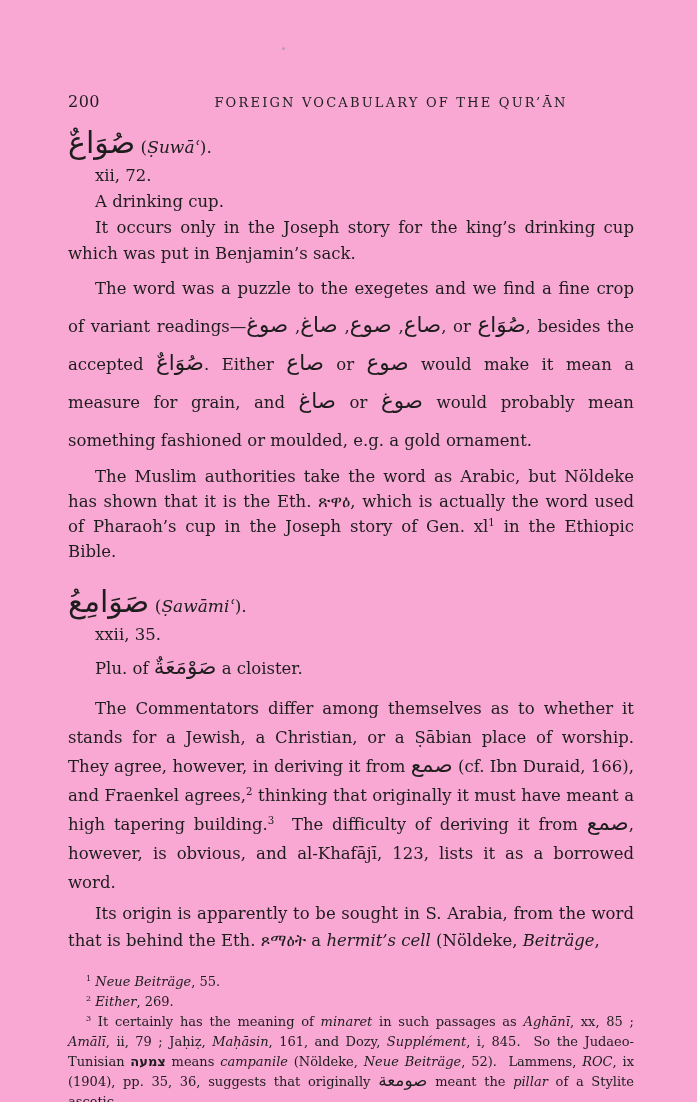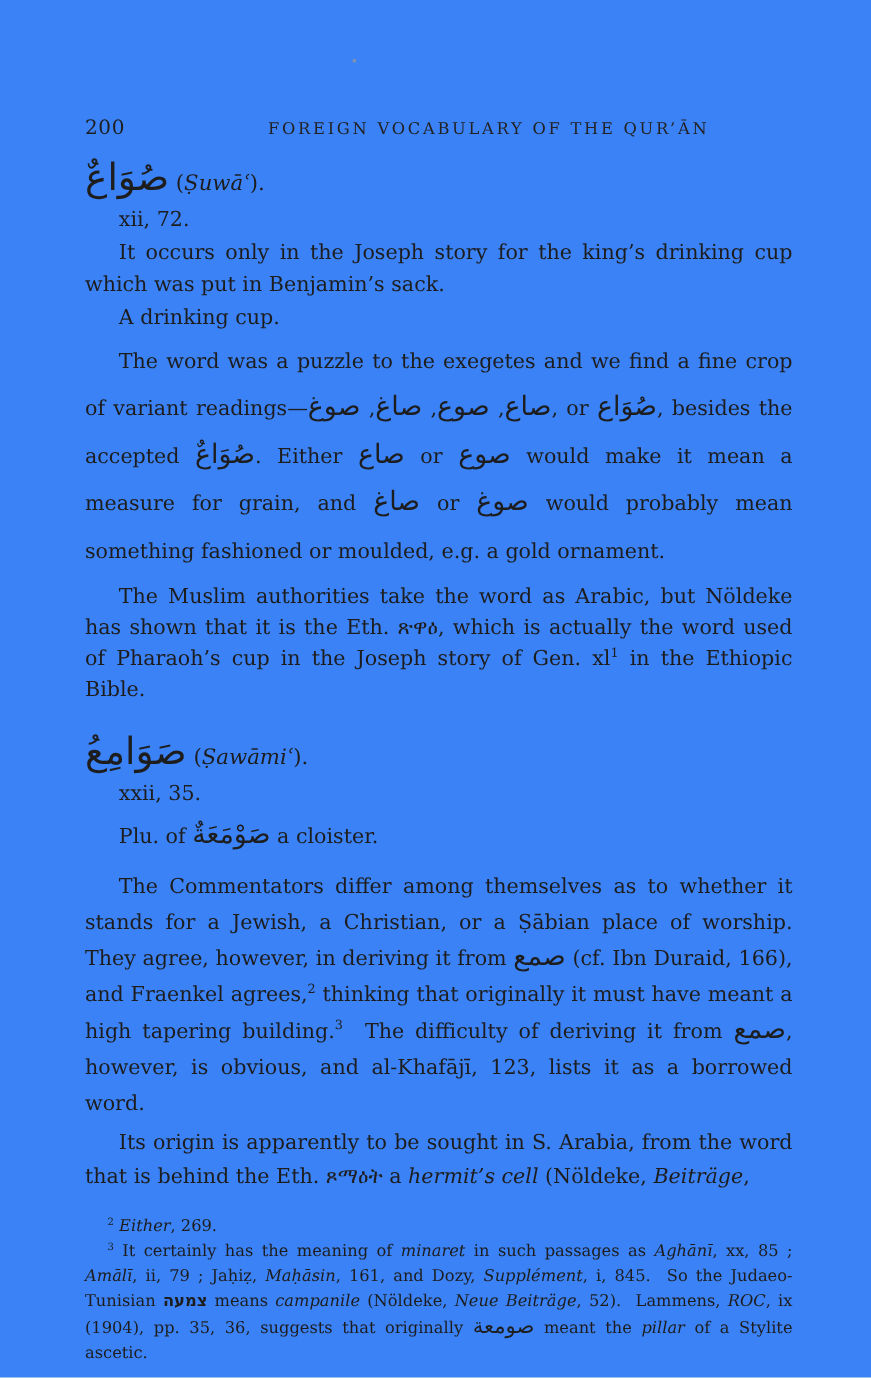--- a/index.html
+++ b/index.html
@@ -1,18 +1,18 @@
 <!DOCTYPE html>
 <html><head>
 <meta charset="utf-8">
 <style>
   html,body{margin:0;padding:0;background:#e9e9e6;}
   .page{
     width:697px;height:1102px;position:relative;margin:0 auto;
-    background:#3b82f6;overflow:hidden;
+    background:#f9a8d4;overflow:hidden;
     font-family:"DejaVu Serif","Liberation Serif",serif;
     color:#1d1d1d;
   }
   .text-col{position:absolute;left:68px;top:92px;width:566px;}
   .runhead{display:flex;align-items:baseline;margin-bottom:14px;}
   .page-num{width:80px;font-size:16px;letter-spacing:0.5px;}
   .running-title{flex:1;text-align:center;font-size:13px;letter-spacing:2.2px;color:#222;}
   .speck{position:absolute;left:282px;top:47px;width:3px;height:3px;background:#9a9a97;border-radius:50%;opacity:.7;}
 
   .headword{font-size:17px;margin:14px 0 2px 0;}
@@ -50,33 +50,34 @@
   <div class="text-col">
 
     <div class="runhead">
       <span class="page-num">200</span>
       <span class="running-title">FOREIGN VOCABULARY OF THE QUR’ĀN</span>
     </div>
 
     <div>
       <div class="headword"><span class="seg seg-ar">صُوَاعٌ</span><span class="seg seg-n"> (</span><span class="seg seg-i">Ṣuwāʿ</span><span class="seg seg-n">).</span></div>
       <p class="indent">xii, 72.</p>
+      <p class="indent"><span class="seg seg-n">A drinking cup.</span></p>
       <p class="indent just"><span class="seg seg-n">It occurs only in the Joseph story for the king’s drinking cup which was put in Benjamin’s sack.</span></p>
-      <p class="indent"><span class="seg seg-n">A drinking cup.</span></p>
       <p class="indent just variants"><span class="seg seg-n">The word was a puzzle to the exegetes and we find a fine crop of variant readings—</span><span class="seg seg-ar">صاع</span><span class="seg seg-n">, </span><span class="seg seg-ar">صوع</span><span class="seg seg-n">, </span><span class="seg seg-ar">صاغ</span><span class="seg seg-n">, </span><span class="seg seg-ar">صوغ</span><span class="seg seg-n">, or </span><span class="seg seg-ar">صُوَاع</span><span class="seg seg-n">, besides the accepted </span><span class="seg seg-ar">صُوَاعٌ</span><span class="seg seg-n">. Either </span><span class="seg seg-ar">صاع</span><span class="seg seg-n"> or </span><span class="seg seg-ar">صوع</span><span class="seg seg-n"> would make it mean a measure for grain, and </span><span class="seg seg-ar">صاغ</span><span class="seg seg-n"> or </span><span class="seg seg-ar">صوغ</span><span class="seg seg-n"> would probably mean something fashioned or moulded, e.g. a gold ornament.</span></p>
       <p class="indent just muslim"><span class="seg seg-n">The Muslim authorities take the word as Arabic, but Nöldeke has shown that it is the Eth. </span><span class="seg seg-eth">ጽዋዕ</span><span class="seg seg-n">, which is actually the word used of Pharaoh’s cup in the Joseph story of Gen. xl</span><span class="seg seg-sup">1</span><span class="seg seg-n"> in the Ethiopic Bible.</span></p>
     </div>
 
     <div>
       <div class="headword hw2"><span class="seg seg-ar">صَوَامِعُ</span><span class="seg seg-n"> (</span><span class="seg seg-i">Ṣawāmiʿ</span><span class="seg seg-n">).</span></div>
       <p class="indent">xxii, 35.</p>
       <p class="indent plural-line"><span class="seg seg-n">Plu. of </span><span class="seg seg-ar">صَوْمَعَةٌ</span><span class="seg seg-n"> a cloister.</span></p>
       <p class="indent just commentators"><span class="seg seg-n">The Commentators differ among themselves as to whether it stands for a Jewish, a Christian, or a Ṣābian place of worship.  They agree, however, in deriving it from </span><span class="seg seg-ar">صمع</span><span class="seg seg-n"> (cf. Ibn Duraid, 166), and Fraenkel agrees,</span><span class="seg seg-sup">2</span><span class="seg seg-n"> thinking that originally it must have meant a high tapering building.</span><span class="seg seg-sup">3</span><span class="seg seg-n">  The difficulty of deriving it from </span><span class="seg seg-ar">صمع</span><span class="seg seg-n">, however, is obvious, and al-Khafājī, 123, lists it as a borrowed word.</span></p>
       <p class="indent just origin"><span class="seg seg-n">Its origin is apparently to be sought in S. Arabia, from the word that is behind the Eth. </span><span class="seg seg-eth">ጾማዕት</span><span class="seg seg-n"> a </span><span class="seg seg-i">hermit’s cell</span><span class="seg seg-n"> (Nöldeke, </span><span class="seg seg-i">Beiträge</span><span class="seg seg-n">,</span></p>
     </div>
 
     <div class="footnotes">
+      <p class="fn"><span class="seg seg-sup">1</span><span class="seg seg-n"> </span><span class="seg seg-i">Neue Beiträge</span><span class="seg seg-n">, 55.</span></p>
       <p class="fn"><span class="seg seg-sup">2</span><span class="seg seg-n"> </span><span class="seg seg-i">Either</span><span class="seg seg-n">, 269.</span></p>
       <p class="fn just"><span class="seg seg-sup">3</span><span class="seg seg-n"> It certainly has the meaning of </span><span class="seg seg-i">minaret</span><span class="seg seg-n"> in such passages as </span><span class="seg seg-i">Aghānī</span><span class="seg seg-n">, xx, 85 ; </span><span class="seg seg-i">Amālī</span><span class="seg seg-n">, ii, 79 ; Jaḥiẓ, </span><span class="seg seg-i">Maḥāsin</span><span class="seg seg-n">, 161, and Dozy, </span><span class="seg seg-i">Supplément</span><span class="seg seg-n">, i, 845.  So the Judaeo-Tunisian </span><span class="seg seg-heb">צמעה</span><span class="seg seg-n"> means </span><span class="seg seg-i">campanile</span><span class="seg seg-n"> (Nöldeke, </span><span class="seg seg-i">Neue Beiträge</span><span class="seg seg-n">, 52).  Lammens, </span><span class="seg seg-i">ROC</span><span class="seg seg-n">, ix (1904), pp. 35, 36, suggests that originally </span><span class="seg seg-ar">صومعة</span><span class="seg seg-n"> meant the </span><span class="seg seg-i">pillar</span><span class="seg seg-n"> of a Stylite ascetic.</span></p>
     </div>
 
   </div>
 </div>
 
 </body></html>

